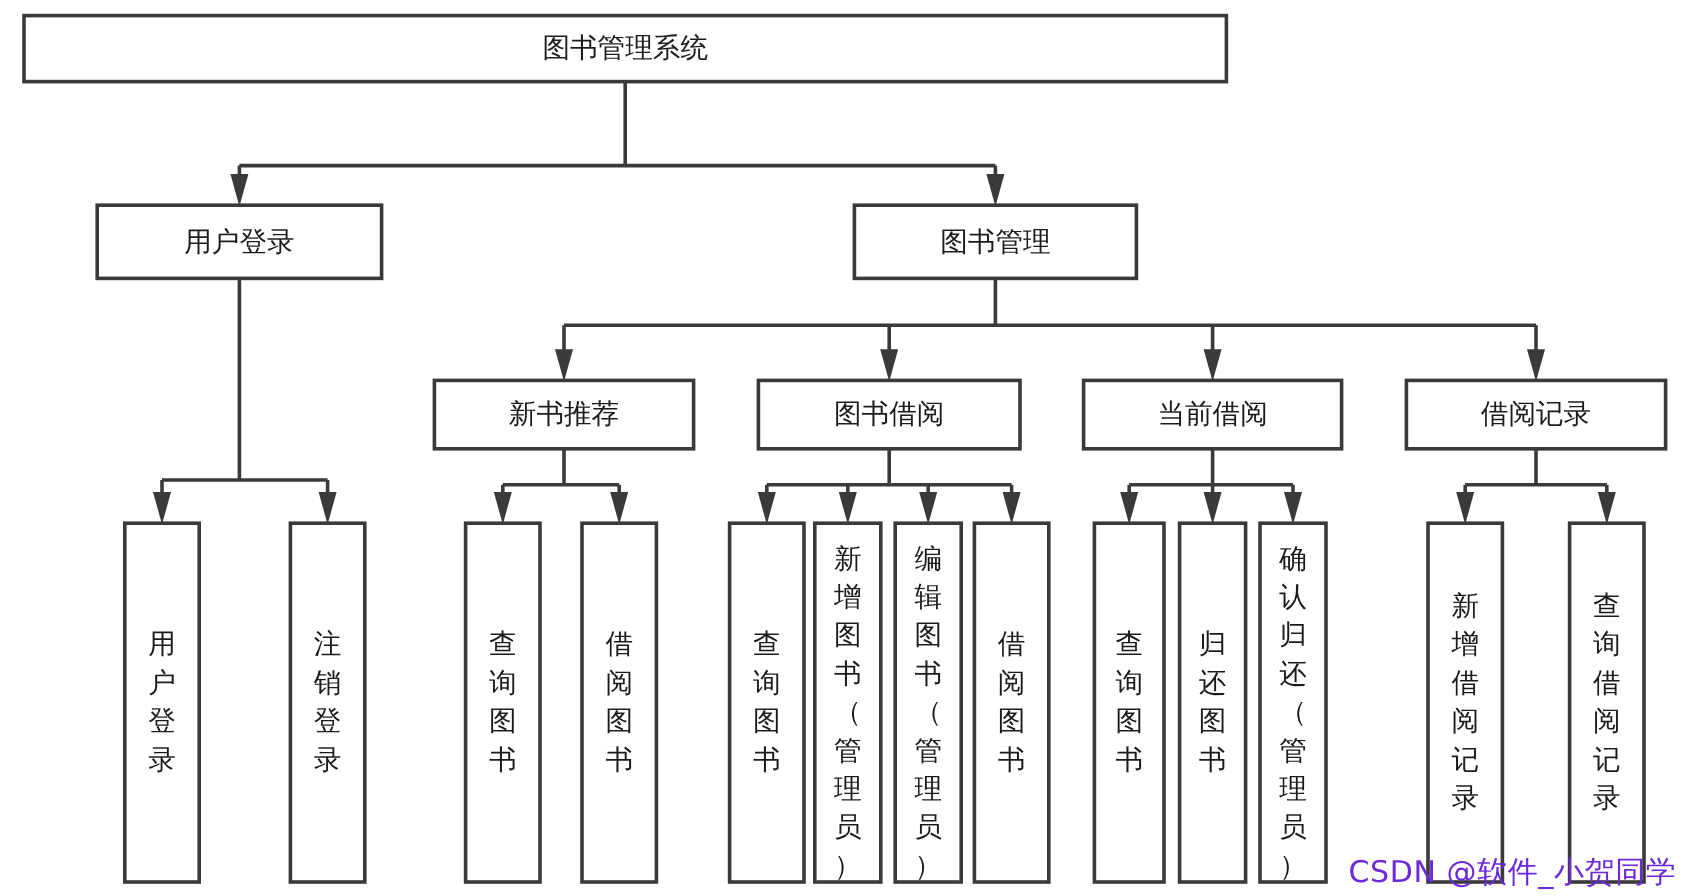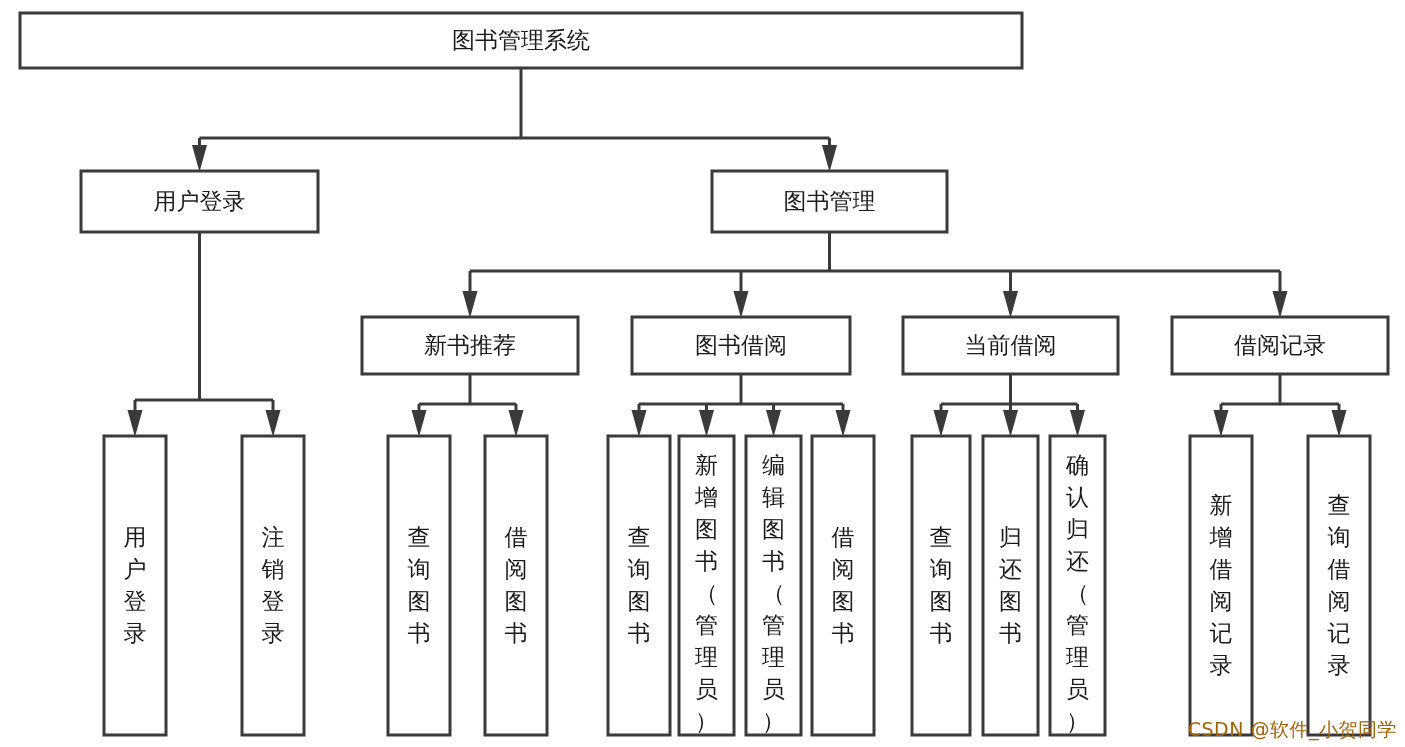--- a/index.html
+++ b/index.html
@@ -52,22 +52,22 @@
   }
   .arrow-head {
     fill: #3a3a3a;
     stroke: none;
   }
   .watermark {
     position: absolute;
     right: 8px;
     bottom: 4px;
     font-family: "DejaVu Sans", "Liberation Sans", sans-serif;
-    font-size: 19px;
-    color: #a16207;
+    font-size: 25px;
+    color: #6d28d9;
     white-space: nowrap;
     letter-spacing: 0.5px;
     user-select: none;
   }
 </style>
 </head>
 <body>
 
 <div id="diagram-root">
   <svg class="diagram" id="diagram-svg" viewBox="0 0 1405 747" xmlns="http://www.w3.org/2000/svg">

